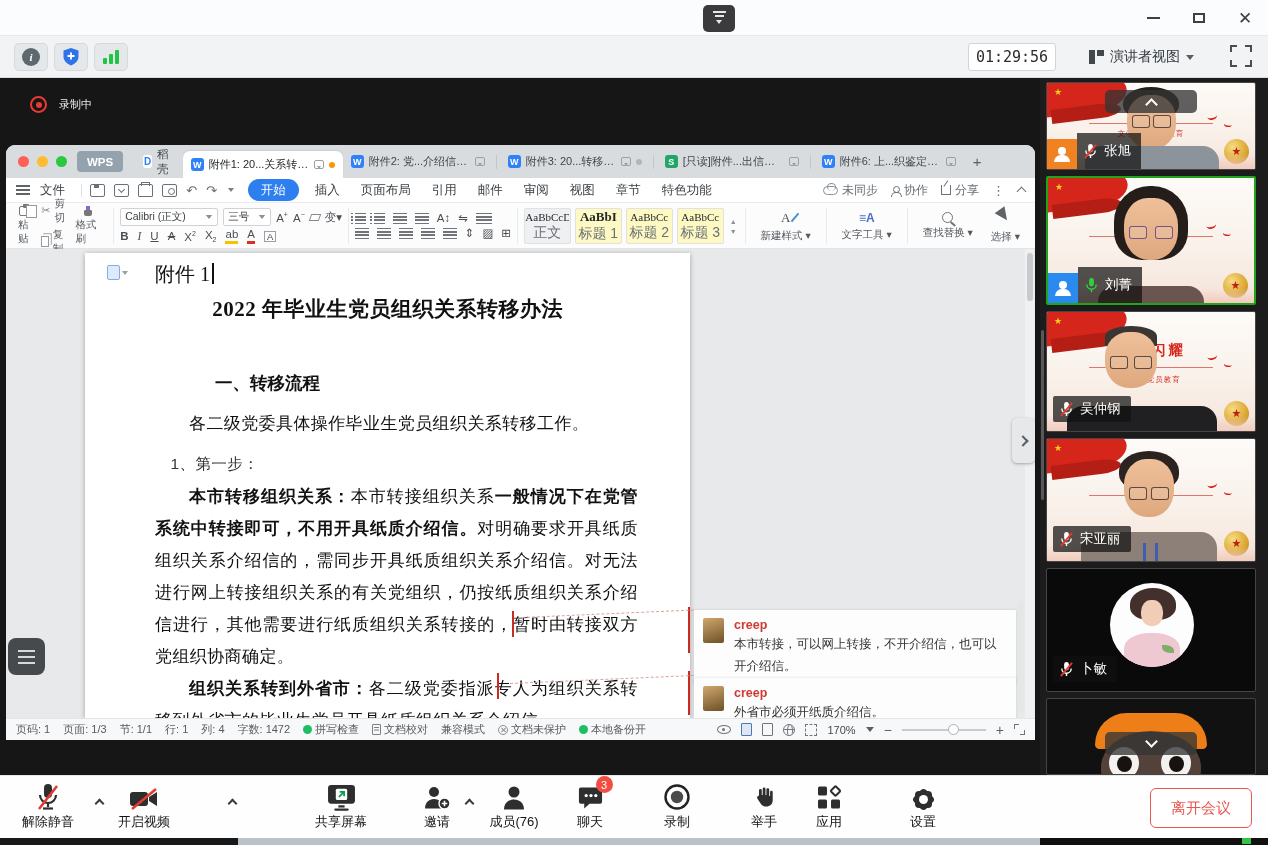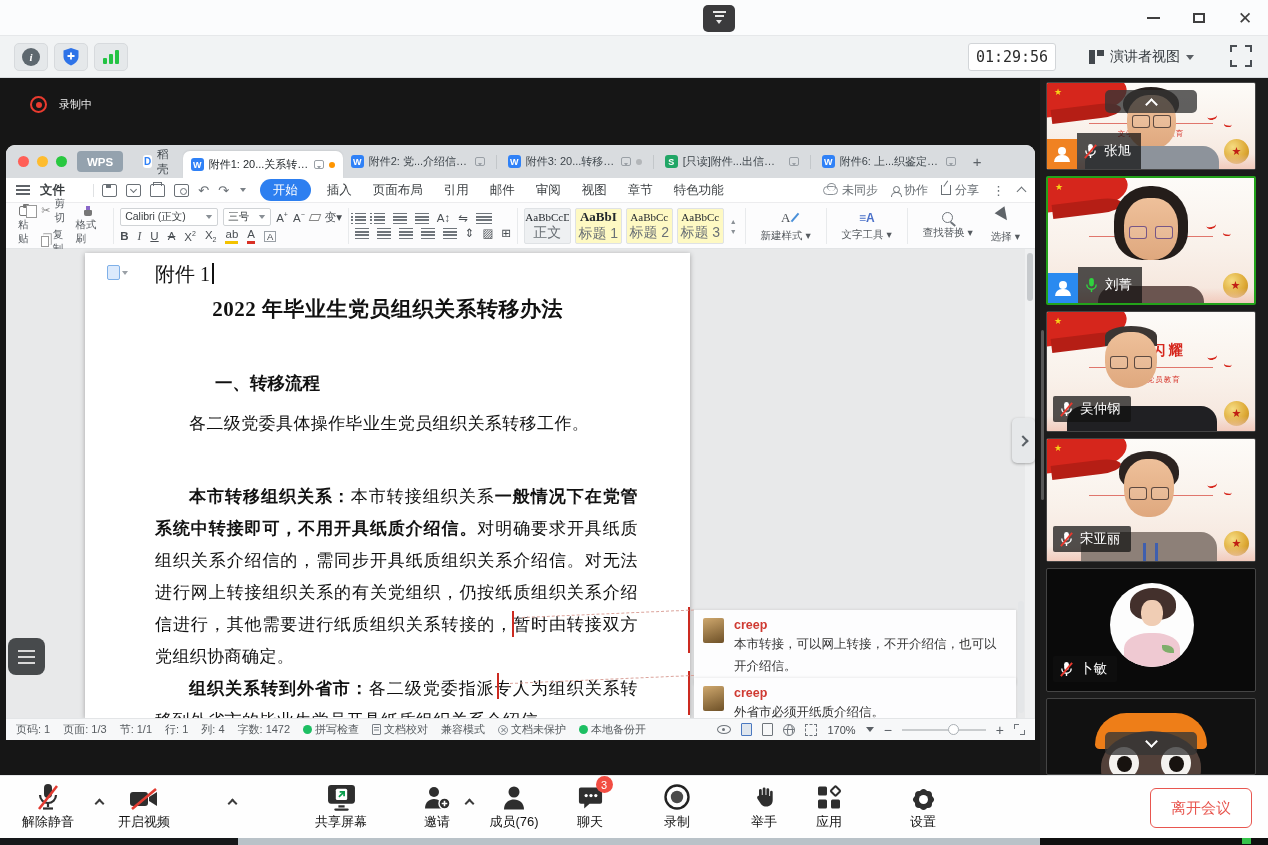--- a/index.html
+++ b/index.html
@@ -65,21 +65,21 @@
   .bubble::after { content:""; position:absolute; left:2px; bottom:-3px; width:0; height:0; border:2px solid transparent; border-top:3px solid #9aa0a6; }
   .dot { flex:none; width:6px; height:6px; border-radius:50%; }
   .dot.orange{background:#ff9500;} .dot.gray{background:#b3b6b9;}
   .tab-sep { width:1px; height:14px; background:#c3c7ca; margin:0 3px; flex:none; }
   .newtab { font-size:15px; color:#5a6066; padding:0 9px; }
   .tab-avatar { width:18px; height:18px; border-radius:50%; background:radial-gradient(circle at 35% 30%,#ecd08a,#b08a42 65%,#7d5c26); margin-left:auto; margin-right:64px; }
 
   .menubar { height:25px; background:#fff; display:flex; align-items:center; padding:0 10px; font-size:12.5px; color:#3c4043; border-bottom:1px solid #ececee; }
   .hamb { width:14px; height:10px; display:flex; flex-direction:column; justify-content:space-between; margin-right:10px; }
   .hamb i { height:1.6px; background:#5f6368; display:block; }
-  .m-file { margin-right:20px;font-weight:bold; }
+  .m-file { margin-right:8px; }
   .qsep { width:1px; height:13px; background:#dfe1e3; margin:0 8px; }
   .qic { width:15px; height:13px; border:1.4px solid #6a7076; border-radius:2px; margin-right:9px; position:relative; }
   .qic.save::after { content:""; position:absolute; left:3px; top:-1px; width:5px; height:4px; background:#6a7076; }
   .qic.exp::after { content:""; position:absolute; left:4px; top:2px; width:4px; height:4px; border-right:1.4px solid #6a7076; border-bottom:1.4px solid #6a7076; transform:rotate(45deg); }
   .qic.print { border-radius:2px 2px 1px 1px; } .qic.print::after { content:""; position:absolute; left:2px; top:-3px; width:7px; height:3px; border:1.2px solid #6a7076; border-bottom:none; }
   .qic.prev::after { content:""; position:absolute; right:1px; bottom:1px; width:5px; height:5px; border:1.3px solid #6a7076; border-radius:50%; }
   .qarrow { font-size:13px; color:#6a7076; margin-right:9px; line-height:1; }
   .qcaret { width:0; height:0; border:3.5px solid transparent; border-top:4.5px solid #7a8086; margin:3px 14px 0 2px; }
   .mitem { margin-right:21px; white-space:nowrap; }
   .mitem.start { background:#2d7ff0; color:#fff; padding:2.5px 13px; border-radius:12px; margin-right:16px; }
@@ -556,20 +556,21 @@
         </span>
       </div>
 
       <div class="docarea">
         <div class="page">
           <span class="mark-ic"></span>
           <div class="attach"><span>附件 1</span><span class="cursor-bar"></span></div>
           <div class="dtitle">2022 年毕业生党员组织关系转移办法</div>
           <div class="dhead">一、转移流程</div>
           <div class="dline p1">各二级党委具体操作毕业生党员组织关系转移工作。</div>
+          <div class="dline pstep">1、第一步：</div>
           <div class="dline pbody">
             <p><b>本市转移组织关系：</b><span>本市转接组织关系</span><b>一般情况下在党管系统中转接即可，不用开具纸质介绍信。</b><span>对明确要求开具纸质组织关系介绍信的，需同步开具纸质组织关系介绍信。对无法进行网上转接组织关系的有关党组织，仍按纸质组织关系介绍信进行，其他需要进行纸质组织关系转接的，暂时由转接双方党组织协商确定。</span></p>
             <p><b>组织关系转到外省市：</b><span>各二级党委指派专人为组织关系转移到外省市的毕业生党员开具纸质组织关系介绍信。</span></p>
 
           </div>
           <span class="anch" style="left:427px;top:358px;height:26px"></span>
           <span class="anch" style="left:412px;top:420px;height:26px"></span>
         </div>
 
         <div class="redseg" style="top:358px;height:46px"></div>

